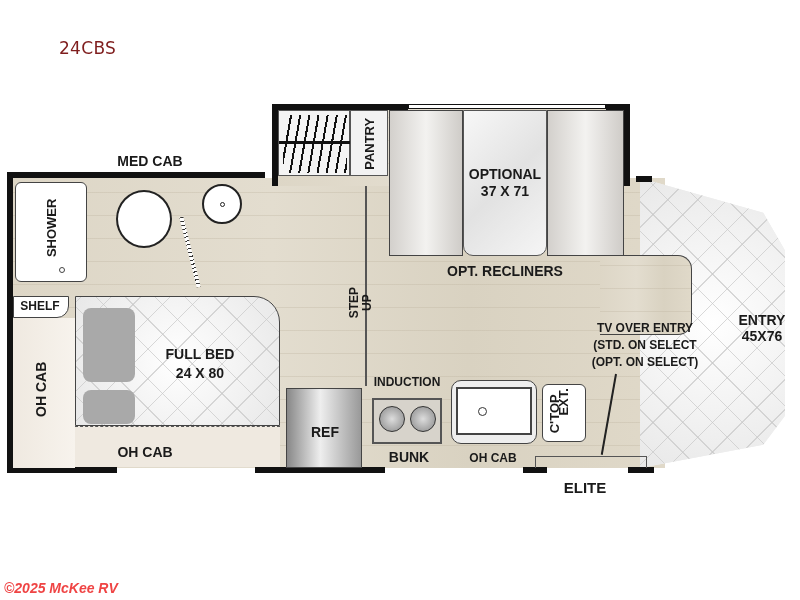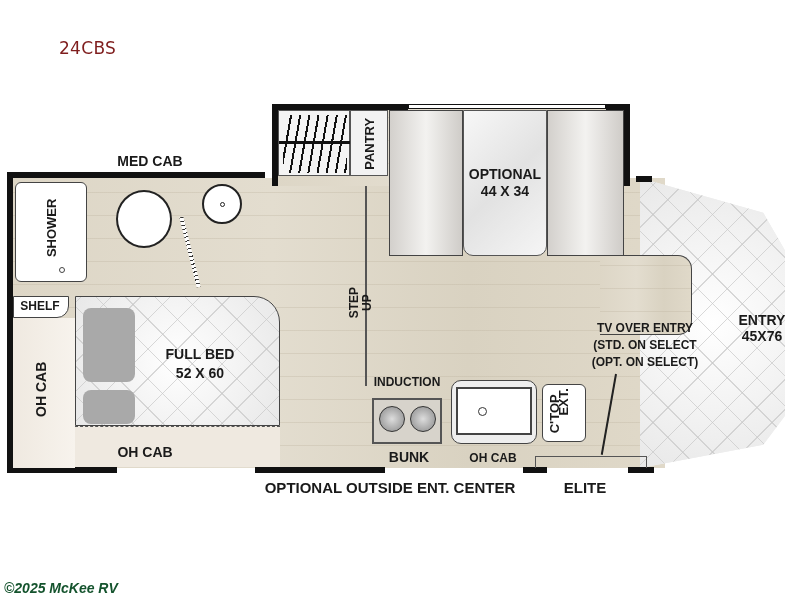--- a/index.html
+++ b/index.html
@@ -13,21 +13,21 @@
       linear-gradient(90deg, #ddd6c6, #e3ddcf 40%, #d9d2c1 70%, #e0d9c9);
   }
   .quilt { background-color: #efefef;
     background-image:
       repeating-linear-gradient(45deg, transparent 0 20px, rgba(200,200,200,0.7) 20px 21px),
       repeating-linear-gradient(-45deg, transparent 0 20px, rgba(200,200,200,0.7) 20px 21px),
       radial-gradient(circle at 50% 50%, #ffffff, #e8e8e8);
   }
   .wall { background: #111; position: absolute; }
   .cab { background: linear-gradient(90deg, #d3d0cc, #f3f2f0 50%, #cfccc8); border: 1.5px solid #444; position: absolute; }
-  .footer { left: 4px; top: 580px; font-size: 14px; font-weight: bold; font-style: italic; color: #14532d; }
+  .footer { left: 4px; top: 580px; font-size: 14px; font-weight: bold; font-style: italic; color: #ef4444; }
 </style>
 </head>
 <body>
 
 <div class="abs model-title">24CBS</div>
 
 <div class="abs" style="left:0;top:0;width:800px;height:600px;">
 
   <div class="abs floor" style="left:10px;top:178px;width:655px;height:290px;"></div>
   <div class="abs floor" style="left:272px;top:106px;width:358px;height:80px;"></div>
@@ -53,21 +53,22 @@
     <div class="abs" style="left:4px;top:4px;width:64px;height:58px;background:repeating-linear-gradient(100deg, transparent 0 7px, #111 7px 9px);"></div>
   </div>
   <div class="abs" style="left:350px;top:110px;width:38px;height:66px;background:#f2f2f2;border:1px solid #555;">
     <div class="lbl vert" style="left:-14px;top:26px;width:66px;font-size:13px;">PANTRY</div>
   </div>
 
   <div class="cab" style="left:389px;top:110px;width:74px;height:146px;"></div>
   <div class="abs" style="left:463px;top:110px;width:84px;height:146px;background:linear-gradient(135deg,#f7f7f7,#e2e2e2 50%,#f5f5f5);border:1.5px solid #555;border-radius:0 0 10px 10px;"></div>
   <div class="cab" style="left:547px;top:110px;width:77px;height:146px;"></div>
   <div class="lbl" style="left:463px;top:167px;width:84px;">OPTIONAL</div>
-  <div class="lbl" style="left:463px;top:184px;width:84px;">44 X 34</div>
+  <div class="lbl" style="left:463px;top:184px;width:84px;">37 X 71</div>
+  <div class="lbl" style="left:425px;top:264px;width:160px;">OPT. RECLINERS</div>
 
   <div class="abs" style="left:365px;top:186px;width:1.5px;height:200px;background:#555;"></div>
   <div class="lbl vert" style="left:336px;top:290px;width:50px;font-size:12px;">
     <span>STEP</span><br>
     <span>UP</span>
   </div>
 
   <div class="lbl" style="left:105px;top:154px;width:90px;">MED CAB</div>
   <div class="abs" style="left:15px;top:182px;width:72px;height:100px;background:#fff;border:1.5px solid #444;border-radius:6px;">
     <div class="lbl vert" style="left:-8px;top:38px;width:88px;font-size:13px;">SHOWER</div>
@@ -82,25 +83,28 @@
   <div class="abs" style="left:13px;top:296px;width:56px;height:22px;background:#fff;border:1.5px solid #444;border-radius:0 0 12px 0;">
     <div class="lbl" style="left:0;top:3px;width:52px;font-size:12px;">SHELF</div>
   </div>
   <div class="abs" style="left:13px;top:318px;width:62px;height:150px;background:linear-gradient(90deg,#efe9e0,#f7f3ed);">
     <div class="lbl vert" style="left:-12px;top:64px;width:80px;">OH CAB</div>
   </div>
   <div class="abs quilt" style="left:75px;top:296px;width:205px;height:130px;border:1.5px solid #444;border-radius:0 26px 0 0;"></div>
   <div class="abs" style="left:83px;top:308px;width:52px;height:74px;background:#a9a9a9;border-radius:8px;"></div>
   <div class="abs" style="left:83px;top:390px;width:52px;height:34px;background:#a9a9a9;border-radius:8px;"></div>
   <div class="lbl" style="left:140px;top:347px;width:120px;">FULL BED</div>
-  <div class="lbl" style="left:140px;top:366px;width:120px;">52 X 60</div>
+  <div class="lbl" style="left:140px;top:366px;width:120px;">24 X 80</div>
   <div class="abs" style="left:75px;top:426px;width:205px;height:41px;background:#efe9e0;border-top:1.5px dashed #555;">
     <div class="lbl" style="left:20px;top:18px;width:100px;">OH CAB</div>
   </div>
 
+  <div class="abs" style="left:286px;top:388px;width:76px;height:80px;background:linear-gradient(90deg,#888,#eee 45%,#999);border:1.5px solid #444;">
+    <div class="lbl" style="left:0;top:36px;width:76px;">REF</div>
+  </div>
   <div class="lbl" style="left:366px;top:376px;width:82px;font-size:12px;">INDUCTION</div>
   <div class="abs" style="left:372px;top:398px;width:70px;height:46px;background:#d7d3cb;border:2px solid #555;">
     <div class="abs" style="left:5px;top:6px;width:26px;height:26px;border-radius:50%;background:radial-gradient(#ddd,#888);border:1px solid #333;"></div>
     <div class="abs" style="left:36px;top:6px;width:26px;height:26px;border-radius:50%;background:radial-gradient(#ddd,#888);border:1px solid #333;"></div>
   </div>
   <div class="lbl" style="left:374px;top:450px;width:70px;">BUNK</div>
   <div class="abs" style="left:451px;top:380px;width:86px;height:64px;background:#eee;border:1.5px solid #444;border-radius:10px;">
     <div class="abs" style="left:4px;top:6px;width:76px;height:48px;background:#fff;border:2px solid #444;">
       <div class="abs" style="left:20px;top:18px;width:9px;height:9px;border:1.5px solid #333;border-radius:50%;"></div>
     </div>
@@ -113,17 +117,16 @@
 
   <div class="lbl" style="left:575px;top:322px;width:140px;font-size:12px;">TV OVER ENTRY</div>
   <div class="lbl" style="left:575px;top:339px;width:140px;font-size:12px;">(STD. ON SELECT</div>
   <div class="lbl" style="left:575px;top:356px;width:140px;font-size:12px;">(OPT. ON SELECT)</div>
   <div class="abs" style="left:615px;top:374px;width:1.5px;height:82px;background:#222;transform:rotate(10deg);transform-origin:top;"></div>
   <div class="abs" style="left:535px;top:456px;width:112px;height:12px;border:1.5px solid #555;border-bottom:none;"></div>
 
   <div class="lbl" style="left:732px;top:313px;width:60px;">ENTRY</div>
   <div class="lbl" style="left:732px;top:329px;width:60px;">45X76</div>
 
-  <div class="lbl" style="left:250px;top:480px;width:280px;font-size:15px;">OPTIONAL OUTSIDE ENT. CENTER</div>
   <div class="lbl" style="left:550px;top:480px;width:70px;font-size:15px;">ELITE</div>
 </div>
 
 <div class="abs footer">©2025 McKee RV</div>
 
 </body></html>

